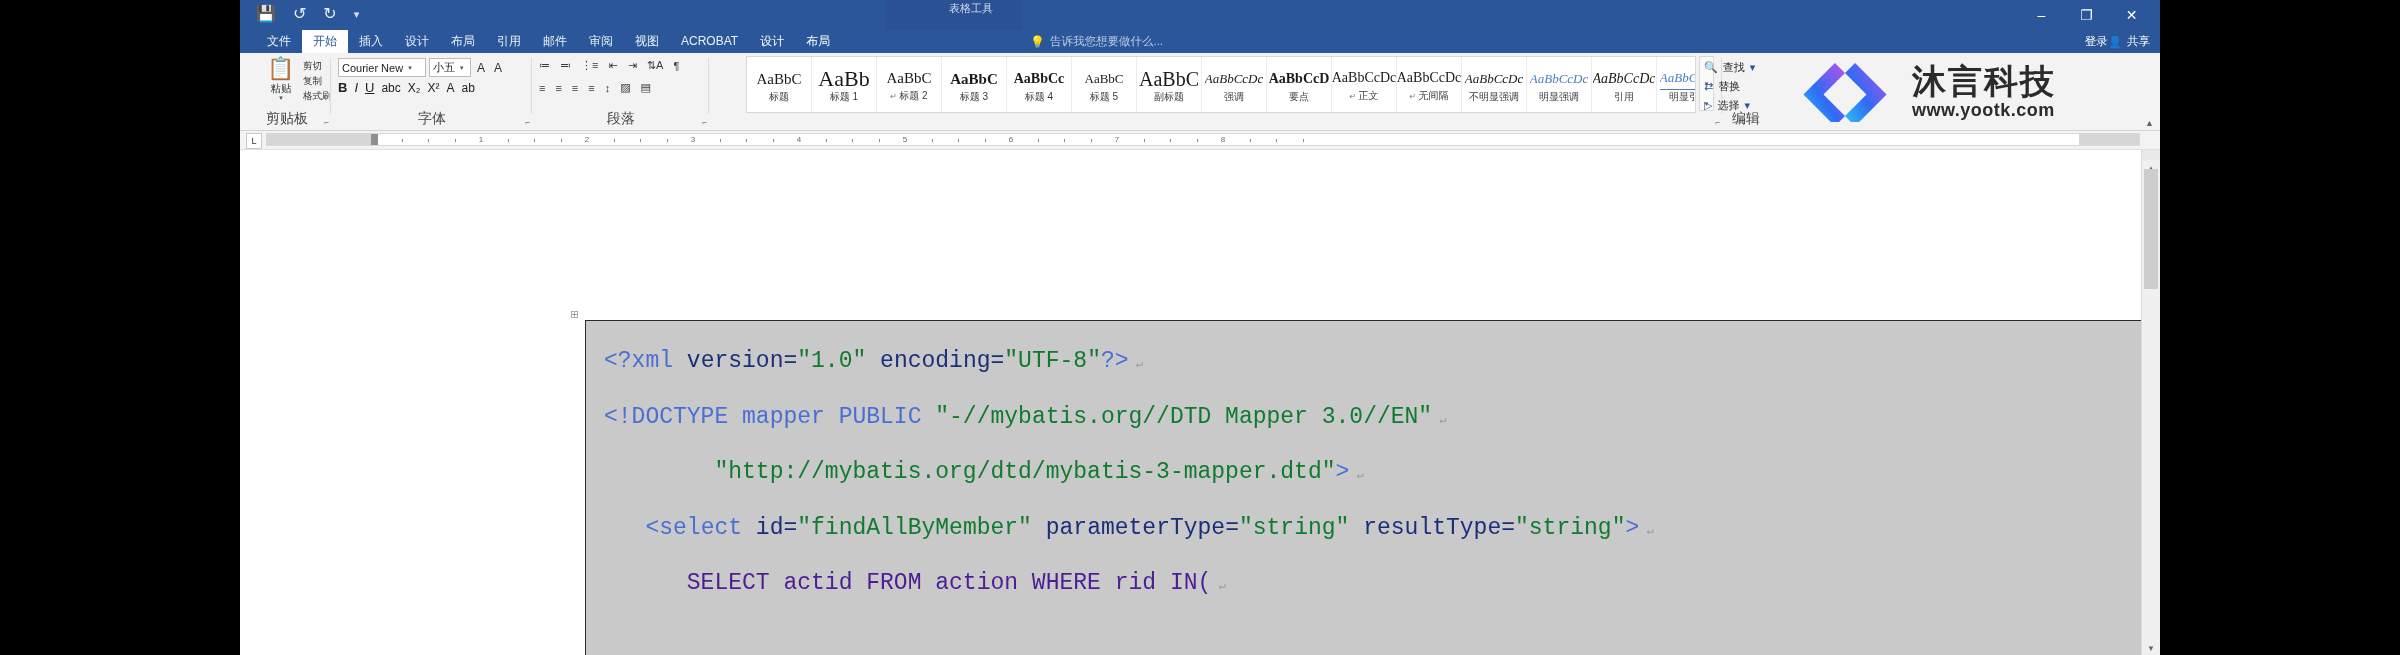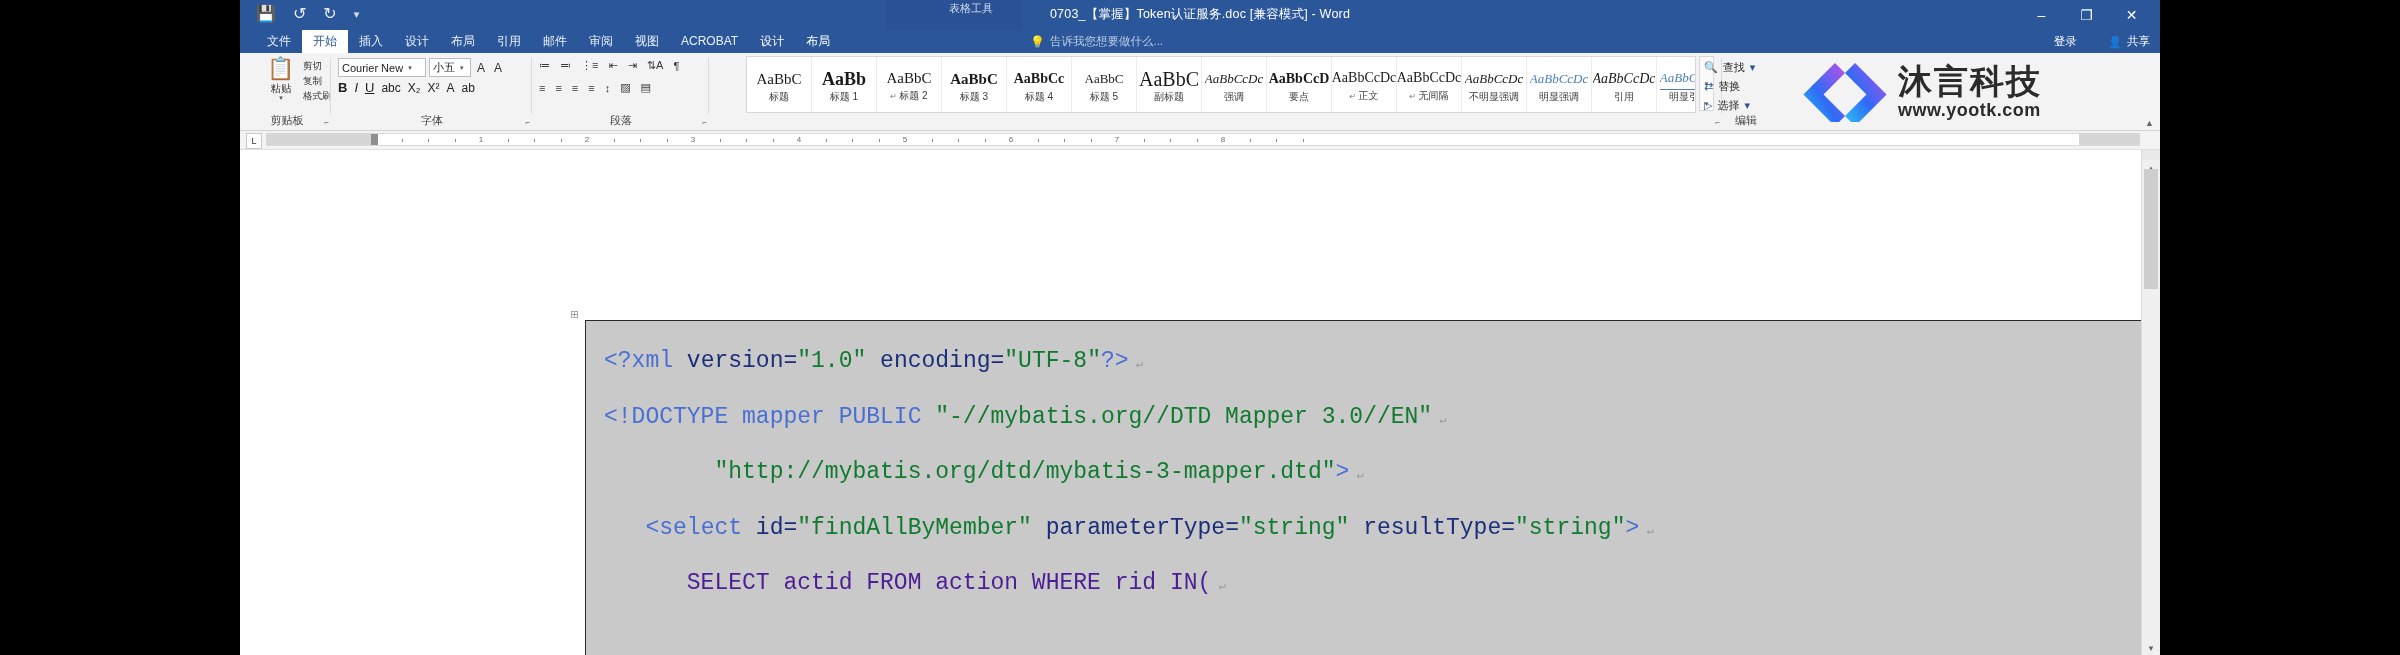--- a/index.html
+++ b/index.html
@@ -45,31 +45,31 @@
     font-size:12px;line-height:23px;white-space:nowrap;
   }
   .tab.active{background:#fff;color:#2b579a;font-weight:normal;}
   .tab.ctx{color:#fff;}
   .tellme{
     position:absolute;left:790px;top:0;height:23px;display:flex;align-items:center;gap:5px;
     color:#b9cbe4;font-size:11.5px;
   }
   .tellme .bulb{color:#f7d25c;font-size:12px;}
   .signin{
-    position:absolute;right:10px;top:0;height:23px;display:flex;align-items:center;gap:32px;
+    position:absolute;right:10px;top:0;height:23px;display:flex;align-items:center;gap:1px;
     color:#fff;font-size:11.5px;
   }
   .signin .share{display:flex;align-items:center;gap:4px;}
 
   
   .ribbon{position:relative;height:77px;background:#f3f3f3;border-bottom:1px solid #d4d4d4;}
   .grp{position:absolute;top:0;height:77px;}
   .grp .glabel{
     position:absolute;bottom:2px;left:0;right:0;text-align:center;
-    font-size:11px;color:#444;
+    font-size:14px;color:#444;
   }
   .grp .dlg{position:absolute;bottom:3px;right:2px;font-size:8px;color:#777;}
   .grp .sep{position:absolute;right:0;top:5px;bottom:16px;width:1px;background:#dcdcdc;}
 
   
   .g-clip{left:3px;width:88px;}
   .paste{position:absolute;left:14px;top:3px;width:48px;text-align:center;}
   .paste .icon{font-size:22px;line-height:26px;color:#c0392b;}
   .paste .lbl{font-size:10.5px;color:#333;line-height:12px;}
   .paste .car{font-size:7px;color:#555;line-height:8px;}
@@ -118,21 +118,21 @@
 
   
   .g-edit{left:1452px;width:108px;}
   .editcmds{position:absolute;left:12px;top:5px;}
   .editcmds div{font-size:11px;color:#2b2b2b;line-height:19px;display:flex;align-items:center;gap:5px;white-space:nowrap;}
   .editcmds .ic{font-size:11px;color:#2b579a;}
 
   
   .logo{
     position:absolute;right:8px;top:-2px;width:350px;height:80px;
-    display:flex;align-items:center;gap:10px;
+    display:flex;align-items:center;gap:24px;
   }
   .logomark{width:86px;height:62px;flex:0 0 86px;}
   .logotext{display:flex;flex-direction:column;justify-content:center;}
   .logotext .cn{
     font-size:34px;line-height:38px;color:#2b2b2b;font-weight:bold;letter-spacing:2px;
   }
   .logotext .url{
     font-size:18px;line-height:21px;color:#2b2b2b;font-weight:bold;letter-spacing:.5px;
   }
   .ribcollapse{position:absolute;right:6px;bottom:2px;font-size:9px;color:#666;}
@@ -195,21 +195,20 @@
 
       <div class="qat">
         <span class="qi">💾</span>
         <span class="qi">↺</span>
         <span class="qi">↻</span>
         <span class="qi sm">▾</span>
       </div>
 
       <div class="tt-contextual">表格工具</div>
 
-      <div class="doc-title">0703_【掌握】Token认证服务.doc [兼容模式] - Word</div>
 
       <div class="wctrl">
         <div>–</div>
         <div>❐</div>
         <div class="close">✕</div>
       </div>
     </div>
 
     <div class="tabstrip">
       <div class="tabs">
@@ -311,21 +310,21 @@
         <div class="sep"></div>
       </div>
 
       <div class="grp g-sty">
         <div class="stylegallery">
             <div class="stitem">
               <div class="prev" style="font-size: 15px;">AaBbC</div>
               <div class="nm">标题</div>
             </div>
             <div class="stitem">
-              <div class="prev" style="font-size: 18px; font-weight: bold; text-align: center;">AaBb</div>
+              <div class="prev" style="font-size: 22px; font-weight: normal; text-align: center;">AaBb</div>
               <div class="nm">标题 1</div>
             </div>
             <div class="stitem">
               <div class="prev" style="font-size: 15px;">AaBbC</div>
               <div class="nm"><span class="pil">↵ </span>标题 2</div>
             </div>
             <div class="stitem">
               <div class="prev" style="font-size: 15px; font-weight: bold;">AaBbC</div>
               <div class="nm">标题 3</div>
             </div>

